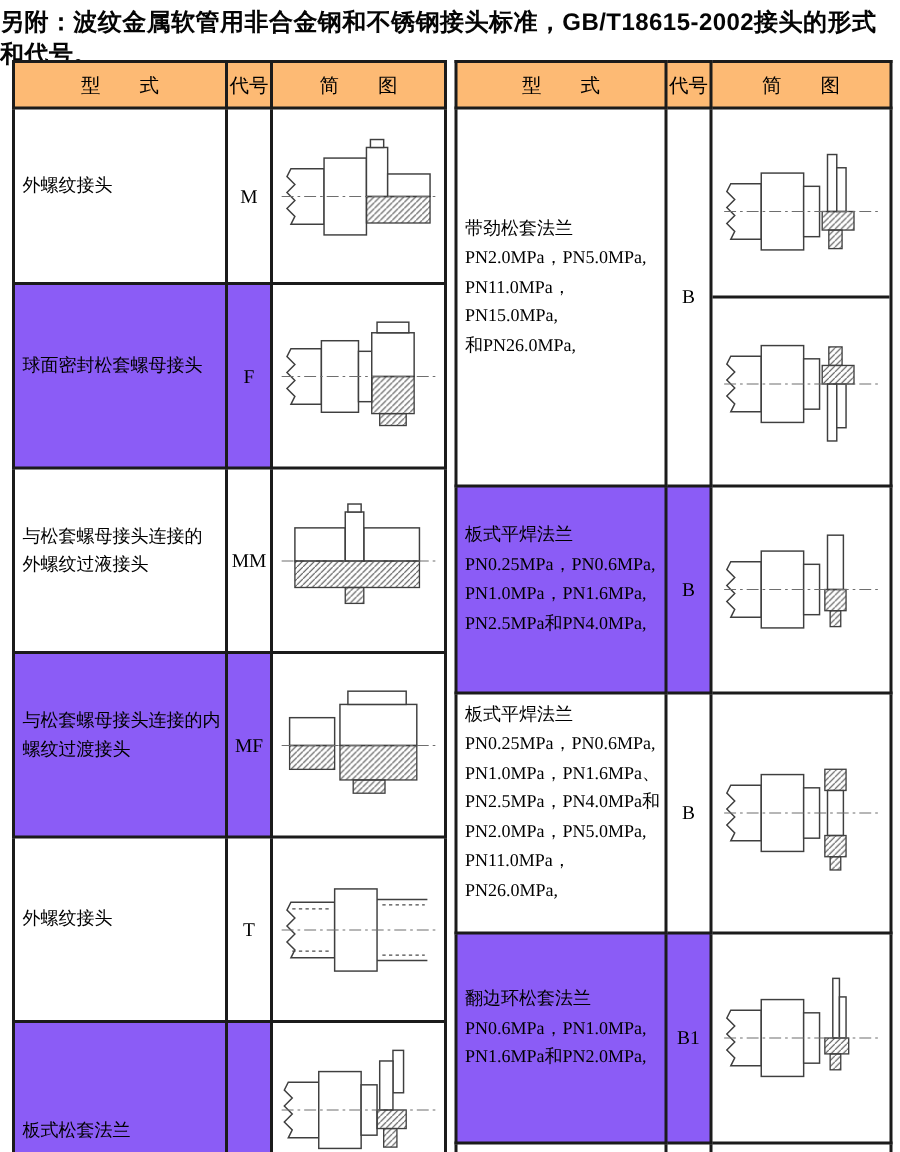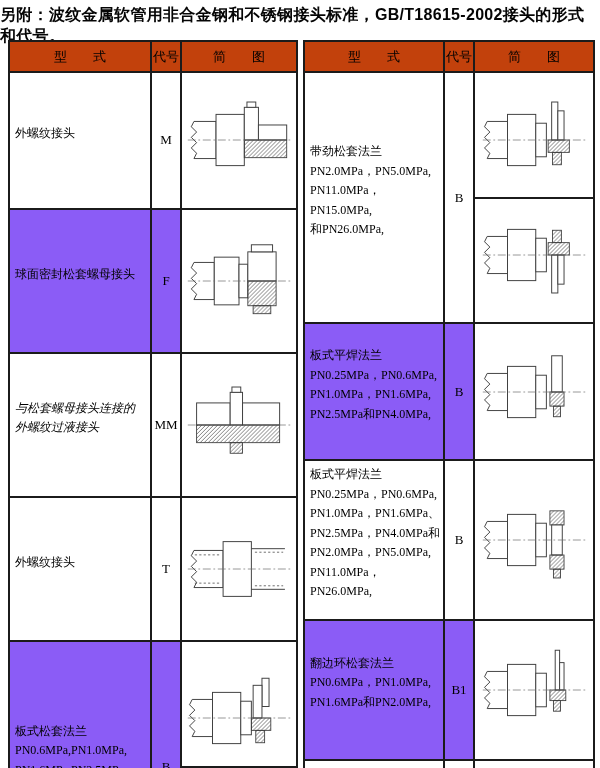--- a/index.html
+++ b/index.html
@@ -9,21 +9,21 @@
   }
   .note{
     position:absolute;left:0;top:5px;width:588px;
     font-size:16px;font-weight:bold;letter-spacing:.3px;color:#050505;
     font-family:"Liberation Sans",sans-serif;
   }
   .tables{position:absolute;left:8px;top:40px;display:flex;gap:5px;}
   table{border-collapse:collapse;table-layout:fixed;background:#fff;}
   td,th{border:2px solid #1b1b1b;padding:0;vertical-align:middle;}
   th{
-    background:#c2410c;height:29px;font-weight:normal;
+    background:#fdba74;height:29px;font-weight:normal;
     font-size:13px;font-family:"Liberation Serif",serif;text-align:center;
   }
   td.type{
     font-family:"Liberation Serif",serif;font-size:12px;line-height:19.5px;
     padding:4px 2px 17px 5px;white-space:pre-line;text-align:left;
   }
   td.code{
     text-align:center;font-family:"Liberation Serif",serif;font-size:13px;
   }
   td.hl{background:#8b5cf6;}
@@ -100,38 +100,63 @@
                   <rect x="74" y="4" width="24" height="8" class="fill"></rect>
                   <rect x="70" y="45" width="32" height="28" fill="url(#h2)" stroke="#3f3f3f" stroke-width="1"></rect>
                   <rect x="76" y="73" width="20" height="9" fill="url(#h2)" stroke="#3f3f3f" stroke-width="1"></rect>
                   <line x1="2" y1="45" x2="118" y2="45" class="cl"></line>
                 </svg>
               </div>
             </div>
           </td>
         </tr>
         <tr>
-          <td class="type" style="height: 100px; font-style: italic;">与松套螺母接头连接的
+          <td class="type" style="height: 100px;">与松套螺母接头连接的
 外螺纹过液接头</td>
           <td class="code">MM</td>
           <td class="diag">
             <div class="dstack" style="height: 100px;">
               <div class="dwrap">
                 <svg viewBox="0 0 120 90" preserveAspectRatio="xMidYMid meet">
                   <defs>
                     <pattern id="h3" patternUnits="userSpaceOnUse" width="4.5" height="4.5">
                       <path d="M0 4.5 L4.5 0" stroke="#4a4a4a" stroke-width="0.8"></path>
                     </pattern>
                   </defs>
                   <rect x="12" y="20" width="38" height="25" class="fill"></rect>
                   <rect x="64" y="20" width="42" height="25" class="fill"></rect>
                   <rect x="50" y="8" width="14" height="37" class="fill"></rect>
                   <rect x="52" y="2" width="10" height="6" class="fill"></rect>
                   <rect x="12" y="45" width="94" height="20" fill="url(#h3)" stroke="#3f3f3f" stroke-width="1"></rect>
                   <rect x="50" y="65" width="14" height="12" fill="url(#h3)" stroke="#3f3f3f" stroke-width="1"></rect>
+                  <line x1="2" y1="45" x2="118" y2="45" class="cl"></line>
+                </svg>
+              </div>
+            </div>
+          </td>
+        </tr>
+        <tr>
+          <td class="type hl" style="height: 100px;">与松套螺母接头连接的内
+螺纹过渡接头</td>
+          <td class="code hl">MF</td>
+          <td class="diag">
+            <div class="dstack" style="height: 100px;">
+              <div class="dwrap">
+                <svg viewBox="0 0 120 90" preserveAspectRatio="xMidYMid meet">
+                  <defs>
+                    <pattern id="h4" patternUnits="userSpaceOnUse" width="4.5" height="4.5">
+                      <path d="M0 4.5 L4.5 0" stroke="#4a4a4a" stroke-width="0.8"></path>
+                    </pattern>
+                  </defs>
+                  <rect x="8" y="24" width="34" height="21" class="fill"></rect>
+                  <rect x="46" y="14" width="58" height="31" class="fill"></rect>
+                  <rect x="52" y="4" width="44" height="10" class="fill"></rect>
+                  <rect x="8" y="45" width="34" height="18" fill="url(#h4)" stroke="#3f3f3f" stroke-width="1"></rect>
+                  <rect x="46" y="45" width="58" height="26" fill="url(#h4)" stroke="#3f3f3f" stroke-width="1"></rect>
+                  <rect x="56" y="71" width="24" height="10" fill="url(#h4)" stroke="#3f3f3f" stroke-width="1"></rect>
                   <line x1="2" y1="45" x2="118" y2="45" class="cl"></line>
                 </svg>
               </div>
             </div>
           </td>
         </tr>
         <tr>
           <td class="type" style="height: 100px;">外螺纹接头</td>
           <td class="code">T</td>
           <td class="diag">

